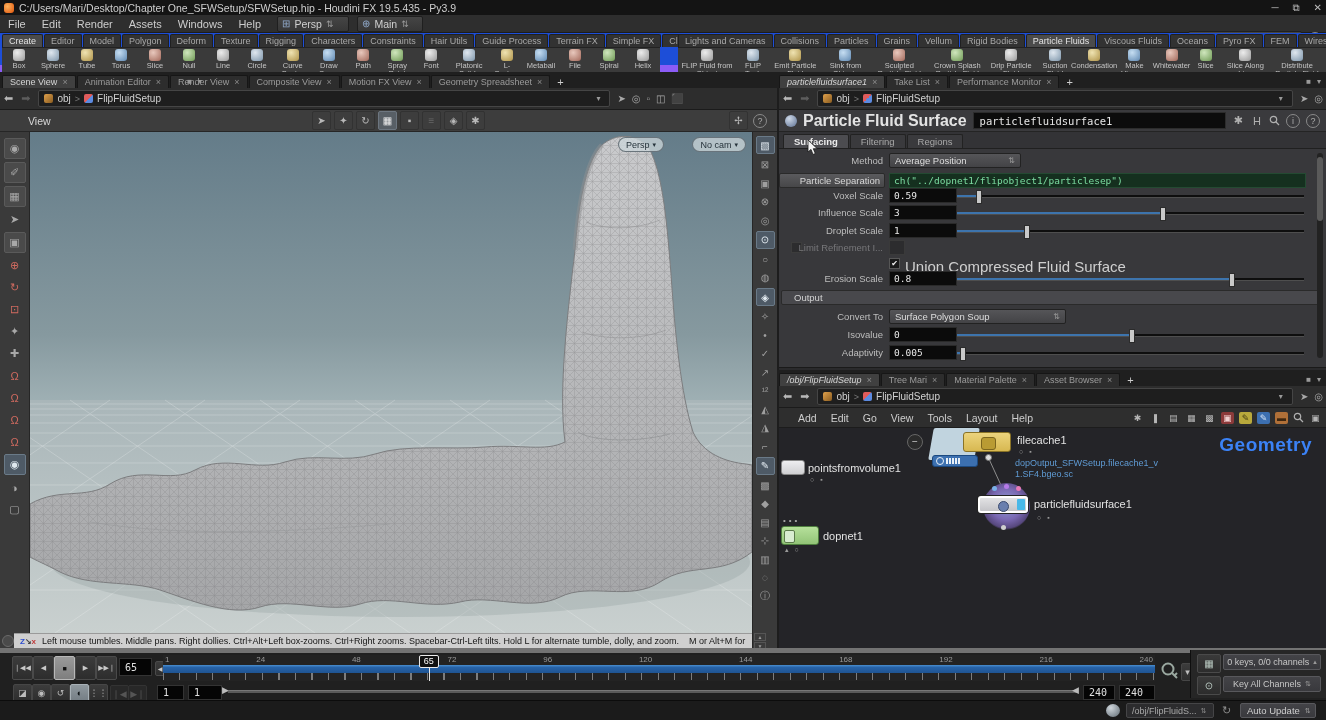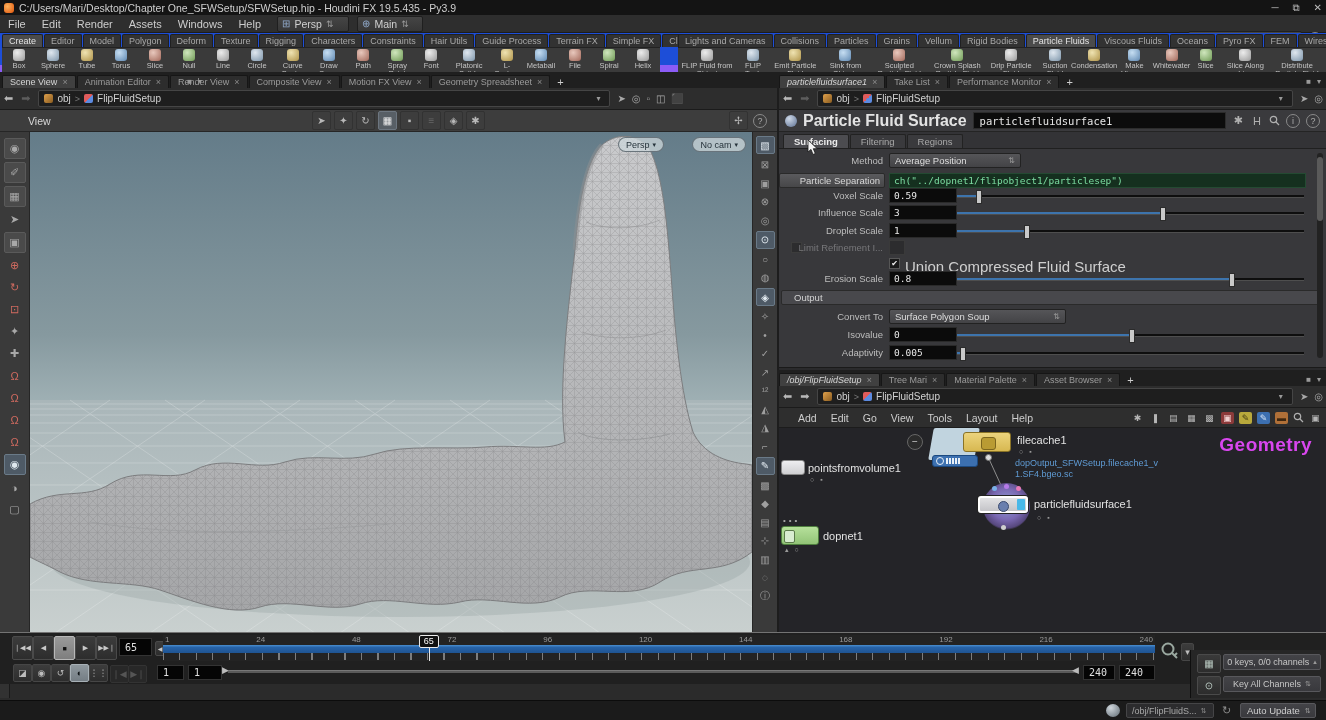--- a/index.html
+++ b/index.html
@@ -128,29 +128,29 @@
   .netmenu{height:19px;background:#2e2e2e;border-bottom:1px solid #1c1c1c;display:flex;align-items:center;padding-left:12px;gap:0;position:relative}
   .netmenu .menu-item{padding:0 7px;font-size:10.5px}
   .net-ics{position:absolute;right:4px;display:flex;gap:5px;align-items:center}
   .ni{width:13px;height:12px;display:flex;align-items:center;justify-content:center;font-size:9px;color:#b5b5b5;border-radius:2px}
   .ni::before{content:attr(data-glyph)}
   .ni.red{background:#8c3a3a;color:#f0d0d0}
   .ni.yel{background:#b9a93c;color:#403a10}
   .ni.blu{background:#3c6fb0;color:#d8e6f6}
   .ni.org{background:#b07038;color:#402810}
   .netcanvas{position:relative;width:549px;height:223px;overflow:hidden}
-  .watermark{position:absolute;right:16px;top:6px;font-size:19px;font-weight:bold;color:#d946ef;letter-spacing:.5px}
+  .watermark{position:absolute;right:16px;top:6px;font-size:19px;font-weight:bold;color:#3b82f6;letter-spacing:.5px}
   .nnode{position:absolute;border-radius:3px;box-sizing:border-box}
   .stripes{background-image:repeating-linear-gradient(90deg,transparent 0 5px,rgba(0,0,0,.28) 5px 6px)}
   .nlabel{position:absolute;font-size:11px;color:#e2e2e2;white-space:nowrap}
   .nmini{position:absolute;font-size:7px;color:#999;letter-spacing:2px}
   .ninfo{position:absolute;font-size:9px;color:#5f9bd4;line-height:1.2;white-space:nowrap}
 
   
-  .playbar{left:0;top:632px;width:1326px;height:52px;background:#202020;border-top:1px solid #737373;box-sizing:border-box}
+  .playbar{left:0;top:648px;width:1326px;height:52px;background:#202020;border-top:5px solid #737373;box-sizing:border-box}
   .tbtn{position:absolute;width:19px;height:22px;background:linear-gradient(#3c3c3c,#2d2d2d);border:1px solid #4a4a4a;border-radius:2px;color:#c8c8c8;font-size:7px;display:flex;align-items:center;justify-content:center}
   .tbtn::before{content:attr(data-glyph)}
   .tbtn.active{background:linear-gradient(#9a9a9a,#7e7e7e);color:#111;border-color:#b8b8b8}
   .tbtn.small{width:13px;height:13px;font-size:6px}
   .tfield{position:absolute;background:#050505;border:1px solid #333;color:#e0e0e0;font-size:10px;font-family:"DejaVu Sans Mono",monospace;display:flex;align-items:center;padding:0 5px;box-sizing:border-box}
   .ruler{position:absolute;left:163px;top:2px;width:992px;height:26px;background:#232323;overflow:hidden}
   .ruler-labels{position:absolute;left:0;right:0;top:0;height:9px;display:flex;justify-content:space-between;padding:0 2px}
   .tick{font-size:8px;color:#9a9a9a}
   .bluebar{position:absolute;left:0;right:0;top:10px;height:8px;background:linear-gradient(#4a8fd0,#2763a8 30%,#1f5492)}
   .minorticks{position:absolute;left:0;right:0;top:18px;height:7px;background:repeating-linear-gradient(90deg,#7d7d7d 0 1px,transparent 1px 16.5px)}

